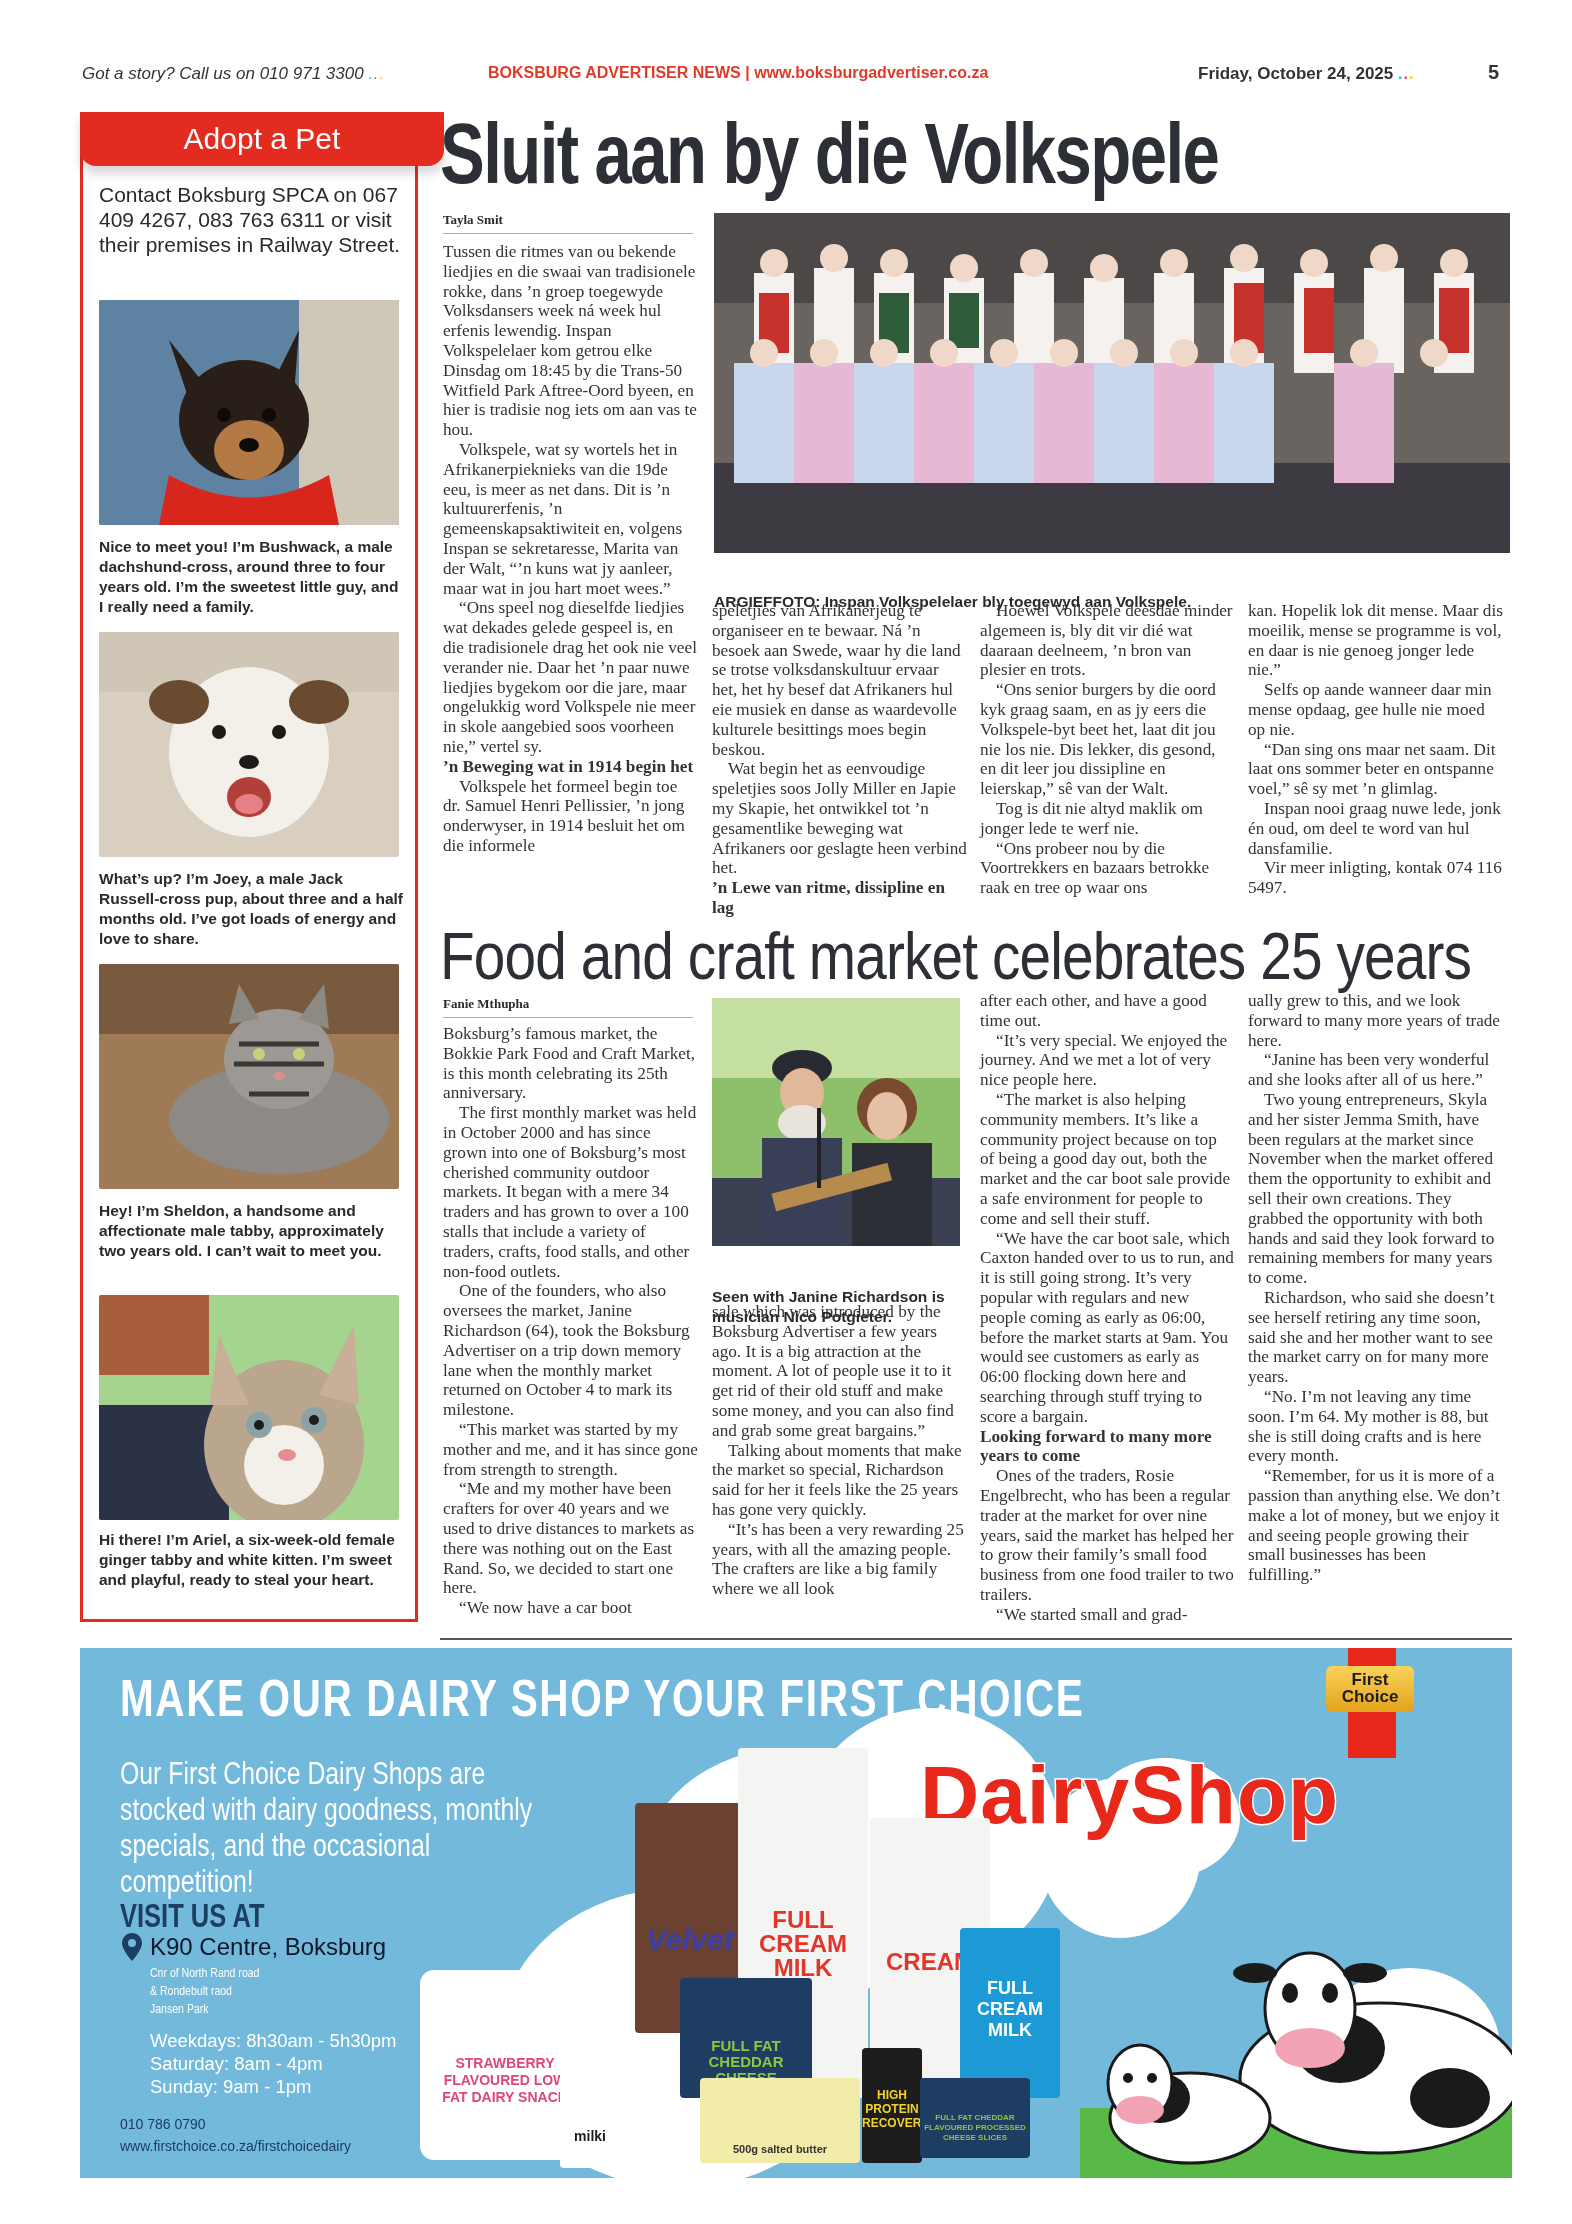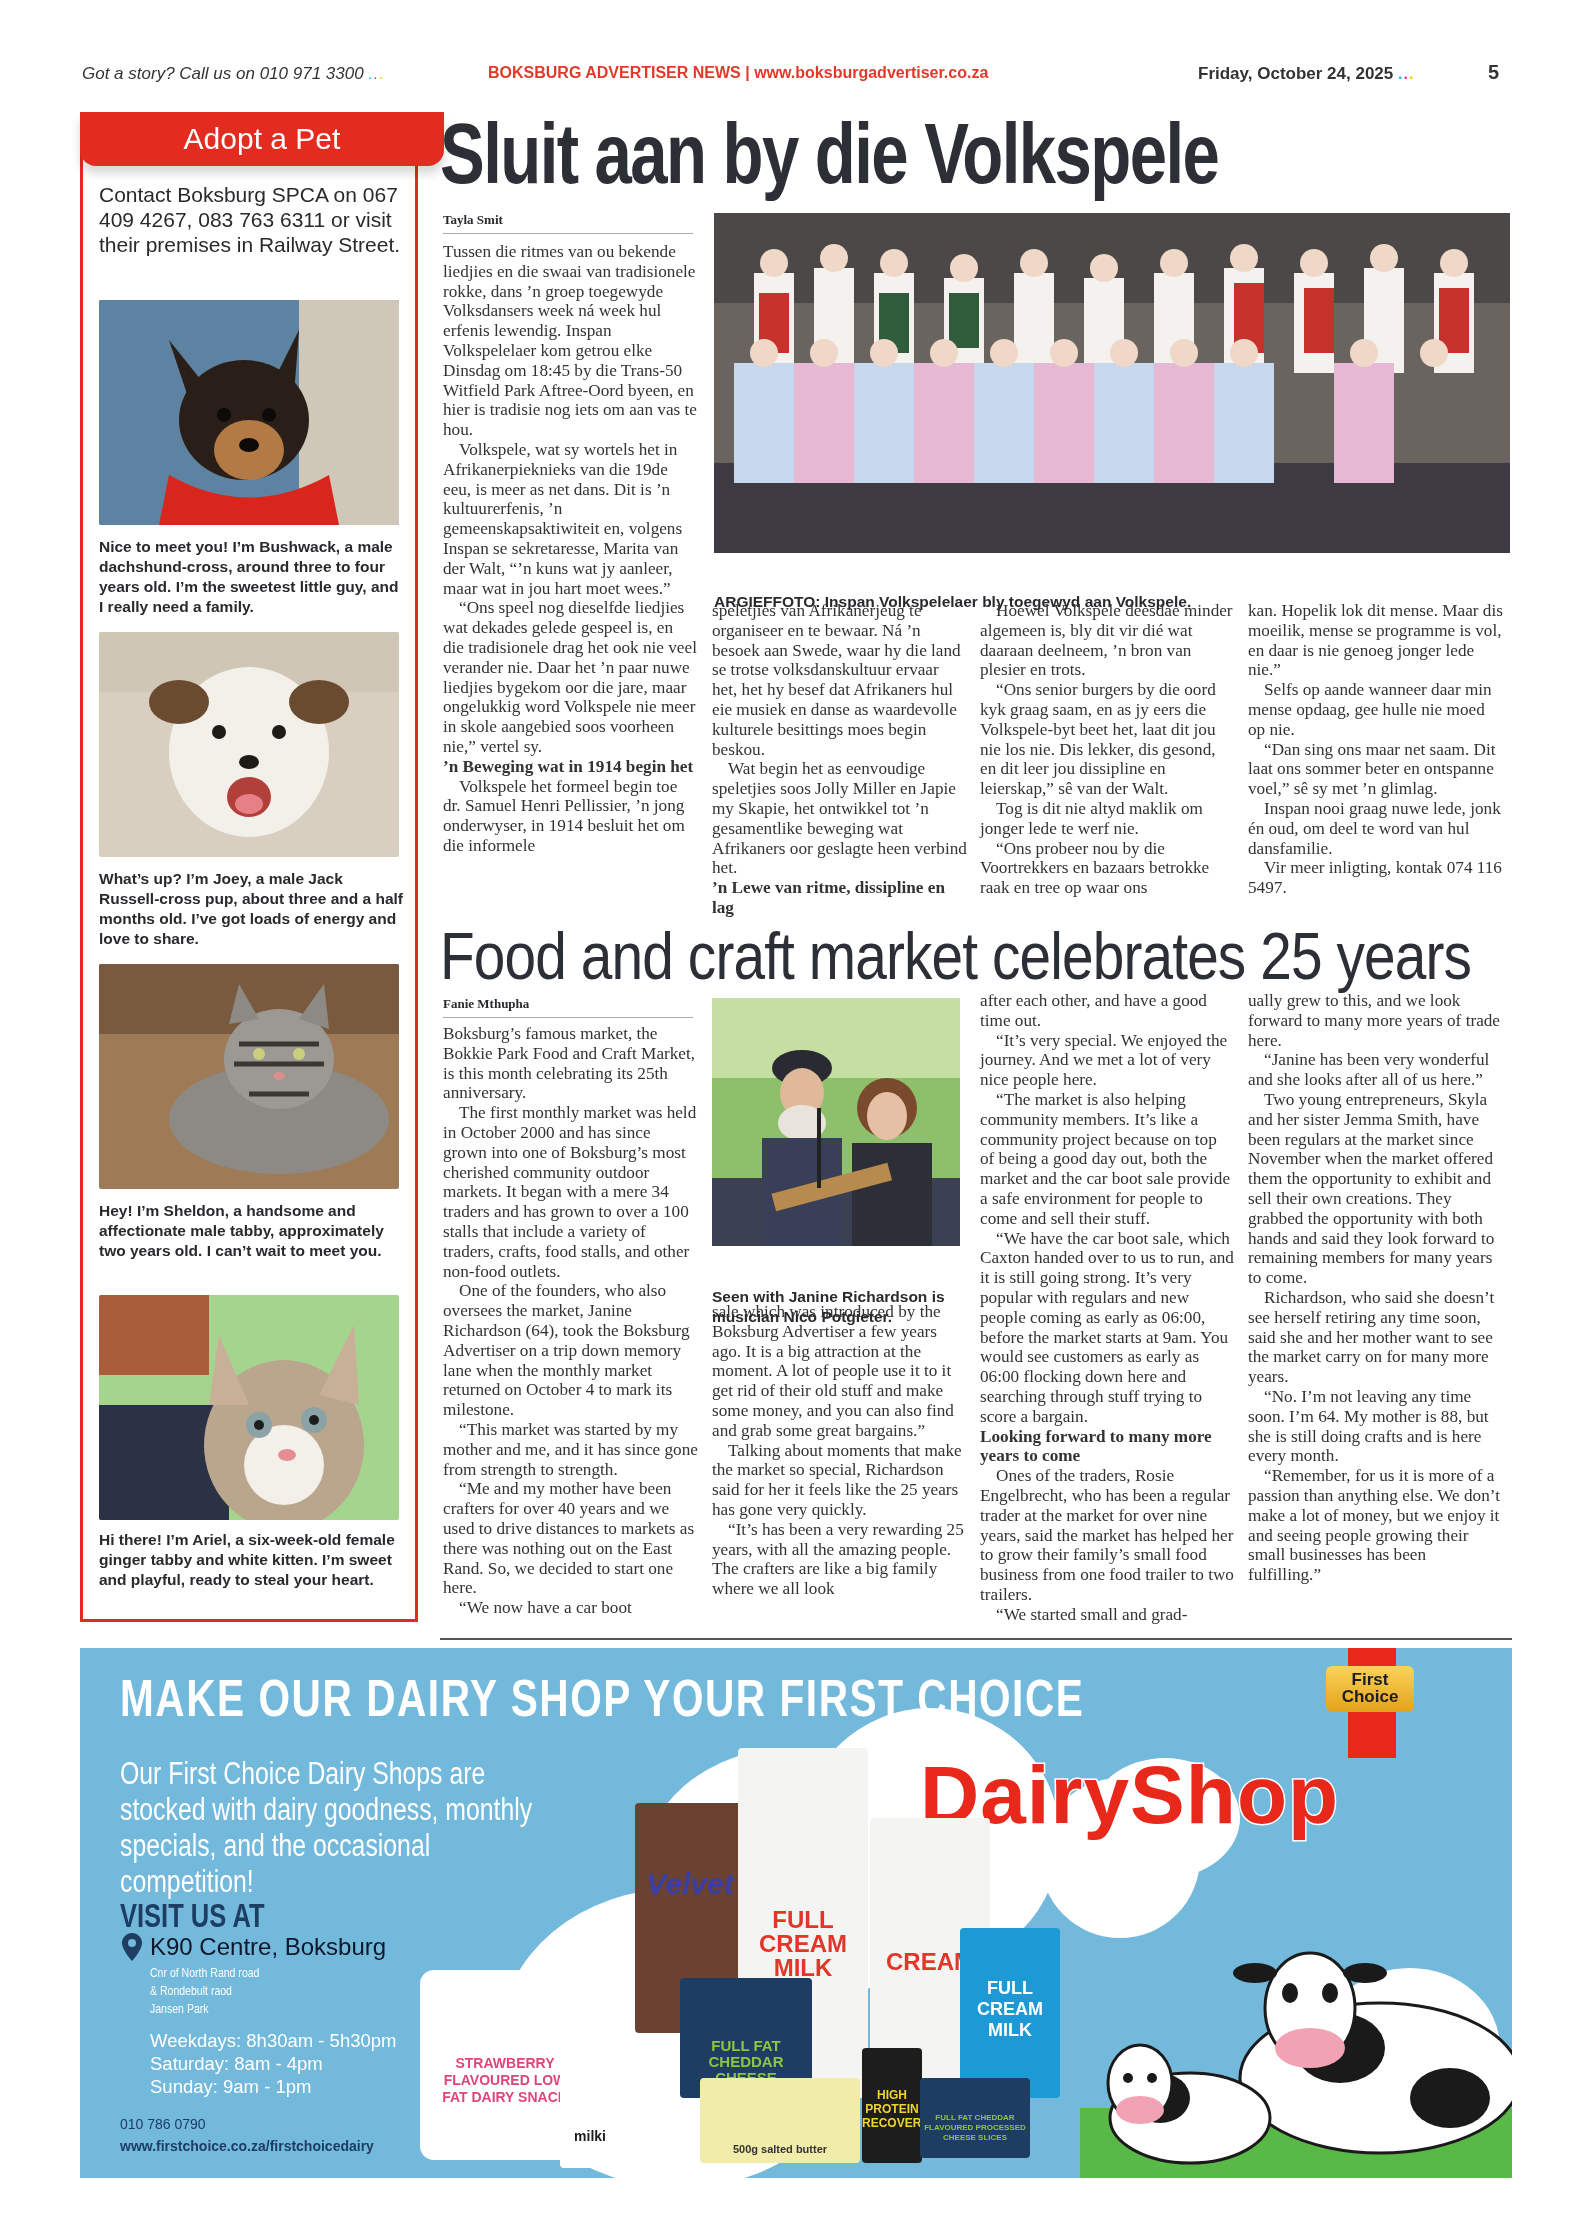--- a/index.html
+++ b/index.html
@@ -293,30 +293,30 @@
     <circle cx="10" cy="10" r="4" fill="#72b9dc"></circle>
   </svg>
   <div class="ad-addr-main">K90 Centre, Boksburg</div>
   <div class="ad-addr-sm" style="top:317px;">Cnr of North Rand road</div>
   <div class="ad-addr-sm" style="top:335px;">&amp; Rondebult raod</div>
   <div class="ad-addr-sm" style="top:353px;">Jansen Park</div>
   <div class="ad-hours" style="top:382px;">Weekdays: 8h30am - 5h30pm</div>
   <div class="ad-hours" style="top:405px;">Saturday: 8am - 4pm</div>
   <div class="ad-hours" style="top:428px;">Sunday: 9am - 1pm</div>
   <div class="ad-contact" style="top:468px;">010 786 0790</div>
-  <div class="ad-contact" style="top:490px;font-weight:bold;">www.firstchoice.co.za/firstchoicedairy</div>
+  <div class="ad-contact" style="top:490px;">www.firstchoice.co.za/firstchoicedairy</div>
 
   <div class="fc-ribbon" style="left:1268px;top:0;width:48px;height:110px;"></div>
   <div class="fc-badge" style="left:1246px;top:18px;width:88px;height:46px;padding-top:5px;font-size:17px;">
       <div>First</div>
       <div>Choice</div>
     </div>
   <div class="dairyshop">DairyShop</div>
 
-  <div class="product" style="left:555px;top:155px;width:110px;height:230px;background:#6b4232;color:#3a3fa8;font-size:30px;font-style:italic;padding-top:64px;">Velvet</div>
+  <div class="product" style="left:555px;top:155px;width:110px;height:230px;background:#6b4232;color:#3a3fa8;font-size:30px;font-style:italic;padding-top:120px;">Velvet</div>
   <div class="product" style="left:658px;top:100px;width:130px;height:350px;background:#f4f4f2;color:#e2362a;font-size:24px;padding-top:160px;line-height:24px;">FULL CREAM MILK</div>
   <div class="product" style="left:790px;top:170px;width:120px;height:260px;background:#f4f4f2;color:#e2362a;font-size:24px;padding-top:130px;">CREAM</div>
   <div class="product" style="left:880px;top:280px;width:100px;height:170px;background:#1d9ad6;color:#fff;font-size:18px;padding-top:50px;">FULL CREAM MILK</div>
   <div class="product" style="left:340px;top:322px;width:170px;height:190px;background:#fff;border-radius:14px;color:#e0457a;font-size:14px;padding:85px 18px 0;line-height:17px;">STRAWBERRY FLAVOURED LOW FAT DAIRY SNACK</div>
   <div class="product" style="left:480px;top:400px;width:60px;height:120px;background:#fff;color:#1d1d1d;font-size:14px;padding-top:80px;">milki</div>
   <div class="product" style="left:600px;top:330px;width:132px;height:120px;background:#1d3d63;color:#8dc63f;font-size:15px;padding-top:60px;line-height:16px;">FULL FAT CHEDDAR CHEESE</div>
   <div class="product" style="left:620px;top:430px;width:160px;height:85px;background:#f2ecaa;color:#333;font-size:11px;padding-top:65px;">500g salted butter</div>
   <div class="product" style="left:782px;top:400px;width:60px;height:115px;background:#1d1d1d;color:#f0d32b;font-size:12px;padding-top:40px;line-height:14px;">HIGH PROTEIN RECOVERY</div>
   <div class="product" style="left:840px;top:430px;width:110px;height:80px;background:#1d3d63;color:#8dc63f;font-size:8px;padding-top:35px;line-height:10px;">FULL FAT CHEDDAR FLAVOURED PROCESSED CHEESE SLICES</div>
 

